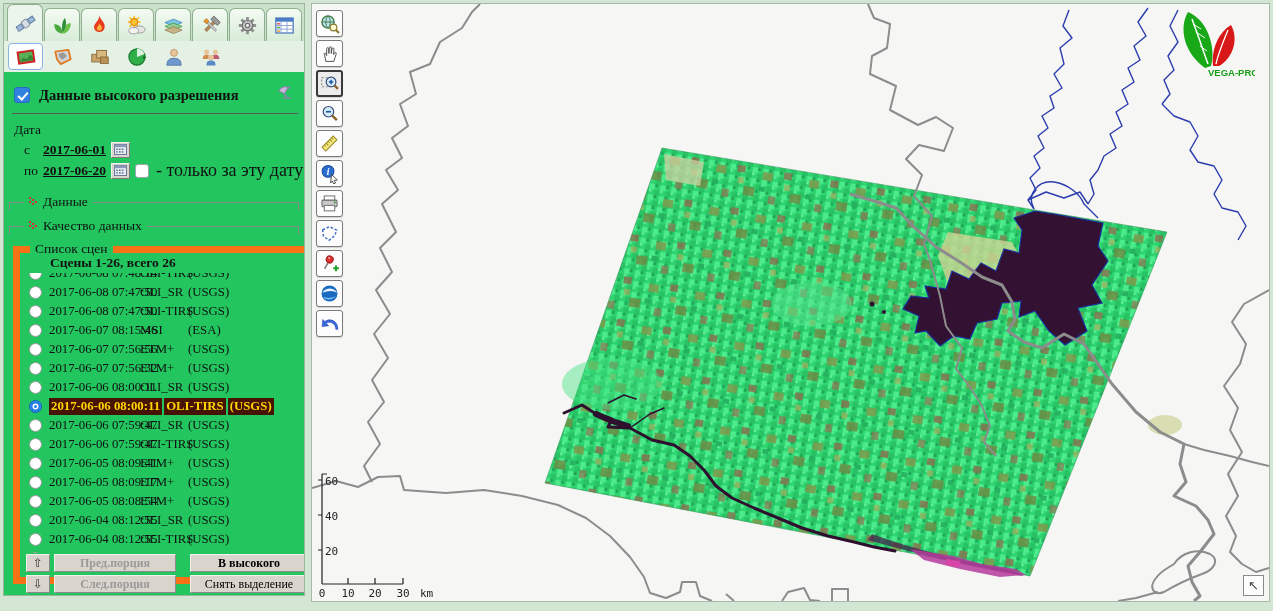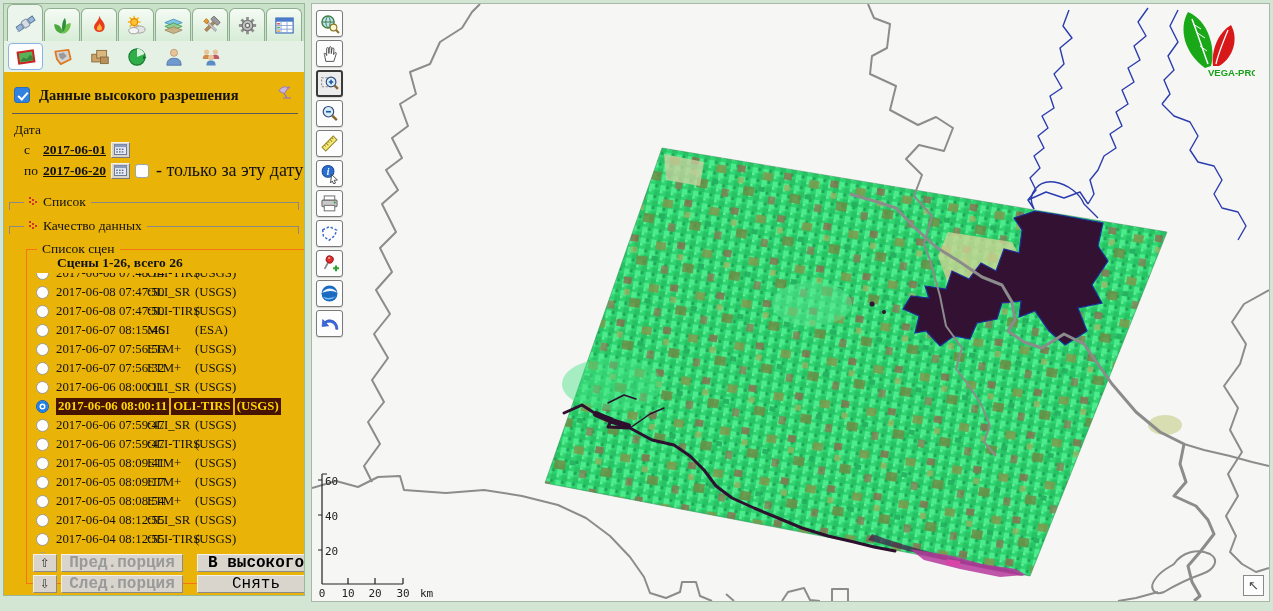--- a/index.html
+++ b/index.html
@@ -9,21 +9,21 @@
   
   .sidebar{position:absolute;left:3px;top:3px;width:302px;height:593px;display:flex;flex-direction:column;}
   .tabbar{height:38px;background:#c9e2c9;border:1px solid #9ab79a;border-bottom:none;display:flex;align-items:flex-end;padding-left:3px;}
   .tab{width:36px;height:33px;border:1px solid #8fae8f;border-bottom:none;border-radius:6px 6px 0 0;background:linear-gradient(#f4fbf4,#d7ecd7);display:flex;align-items:center;justify-content:center;margin-right:1px;cursor:pointer;}
   .tab.active{background:#ecf5ec;height:37px;}
   .ticon svg{width:23px;height:23px;display:block;}
   .toolrow{height:31px;background:#e4f1e4;border-left:1px solid #9ab79a;border-right:1px solid #9ab79a;display:flex;align-items:center;padding:2px 0 2px 4px;gap:2px;}
   .toolbtn{width:35px;height:27px;display:flex;align-items:center;justify-content:center;border:1px solid transparent;border-radius:4px;background:transparent;cursor:pointer;}
   .toolbtn.active{border:1px solid #8ab4e4;background:#fbfdff;}
   .toolbtn svg{width:24px;height:22px;display:block;}
-  .panel{flex:1;background:#eab308;border:1px solid #9ab79a;border-top:none;padding-top:8px;overflow:hidden;position:relative;}
+  .panel{flex:1;background:#22c55e;border:1px solid #9ab79a;border-top:none;padding-top:8px;overflow:hidden;position:relative;}
 
   .hr-row{display:flex;align-items:center;gap:9px;margin:0 6px 0 8px;padding:5px 2px 8px 2px;border-bottom:1px solid #5a5a5a;}
   .hr-label{font-weight:bold;font-size:14.5px;}
   .dish{margin-left:auto;margin-right:4px;}
   .cb{width:16px;height:16px;border:1px solid #9aa6b0;border-radius:3px;background:#fff;display:inline-block;position:relative;flex:none;cursor:pointer;}
   .cb.checked{background:#2f82e0;border-color:#2a6ac0;}
   .cb.checked::after{content:"";position:absolute;left:3px;top:4px;width:8px;height:4px;border-left:2px solid #fff;border-bottom:2px solid #fff;transform:rotate(-48deg);}
   .cb.small{width:14px;height:14px;}
 
   .date-block{margin:8px 0 0 10px;font-size:13.5px;}
@@ -31,38 +31,38 @@
   .date-lbl{display:inline-block;min-width:14px;}
   .datelink{font-weight:bold;text-decoration:underline;color:#111;cursor:pointer;}
   .calbtn{width:19px;height:16px;padding:0;border:1px solid #8a8a8a;border-color:#f0f0f0 #7a7a7a #7a7a7a #f0f0f0;background:#d9d5cd;cursor:pointer;display:flex;align-items:center;justify-content:center;}
   .only-label{font-size:18px;margin-left:2px;}
 
   fieldset.collapsed{margin:14px 5px 0 5px;height:10px;border:1px solid #8a8a8a;border-bottom:none;padding:0 6px;}
   fieldset.collapsed + fieldset.collapsed{margin-top:8px;}
   fieldset.collapsed legend{font-size:13.5px;padding:0 5px;margin-left:8px;display:flex;align-items:center;gap:6px;}
   .reddots{display:inline-block;line-height:0;}
 
-  fieldset.scenes{margin:7px 5px 0 22px;border:1px solid #f97316;padding:0;height:343px;}
+  fieldset.scenes{margin:7px 5px 0 9px;border:7px solid #f97316;padding:0;height:343px;}
   fieldset.scenes legend{font-size:13.5px;padding:0 5px;margin-left:10px;}
   .count{font-weight:bold;font-size:13.5px;text-align:left;padding-left:30px;margin-top:-2px;}
   .list{height:280px;overflow:hidden;margin-top:2px;}
   .srow{height:19px;display:flex;align-items:center;font-size:12.8px;cursor:pointer;}
   .srow.ptop{margin-top:-9px;}
   .radio{width:13px;height:13px;border-radius:50%;border:1px solid #9a9a9a;background:#fff;margin:0 7px 0 9px;flex:none;}
   .radio.on{background:#1f7fe8;border-color:#1060c0;box-shadow:inset 0 0 0 2.5px #1f7fe8, inset 0 0 0 4px #fff;}
   .c{white-space:nowrap;}
   .c.d{width:91px;}
   .c.s{width:48px;}
   .c.a{width:52px;}
   .srow.sel .c{background:#451300;color:#ffd400;font-weight:bold;padding:1px 2px;margin-right:2px;width:auto;}
   .srow.sel .c.d{width:auto;}
 
   .btns{margin:1px 0 0 6px;}
   .btnrow{display:flex;align-items:center;gap:4px;margin-bottom:3px;}
-  .abtn,.wbtn{height:18px;border:1px solid;border-color:#f3f1ec #8a8a8a #8a8a8a #f3f1ec;background:#d9d5cd;font-family:Liberation Mono, monospace;font-size:16px;padding:0;cursor:pointer;line-height:1;}
+  .abtn,.wbtn{height:18px;border:1px solid;border-color:#f3f1ec #8a8a8a #8a8a8a #f3f1ec;background:#d9d5cd;font-family:Liberation Serif, serif;font-size:12px;padding:0;cursor:pointer;line-height:1;}
   .abtn{width:24px;font-family:"DejaVu Sans",sans-serif;color:#333;font-size:12px;}
   .wbtn{width:122px;font-weight:bold;}
   .wbtn.disabled{color:#9a9a9a;}
   .wbtn.cart{width:118px;margin-left:10px;color:#000;}
   .wbtn.clear{width:118px;margin-left:10px;font-weight:normal;color:#000;}
 
   
   .map{position:absolute;left:311px;top:3px;width:959px;height:599px;background:#f6f6f5;border:1px solid #a8b8a8;}
   .map svg.geo{position:absolute;left:0;top:0;}
   .map-toolbar{position:absolute;left:4px;top:6px;display:flex;flex-direction:column;gap:3px;}
@@ -285,21 +285,21 @@
         <legend>
             <span class="reddots"><svg width="8" height="10" viewBox="0 0 8 10">
                 <g fill="#d03030">
                   <rect x="0" y="0" width="2" height="2"></rect>
                   <rect x="3" y="2" width="2" height="2"></rect>
                   <rect x="0" y="4" width="2" height="2"></rect>
                   <rect x="3" y="6" width="2" height="2"></rect>
                   <rect x="6" y="4" width="2" height="2"></rect>
                 </g>
               </svg></span>
-            <span>Список</span>
+            <span>Данные</span>
           </legend>
       </fieldset>
 
       <fieldset class="collapsed">
         <legend>
             <span class="reddots"><svg width="8" height="10" viewBox="0 0 8 10">
                 <g fill="#d03030">
                   <rect x="0" y="0" width="2" height="2"></rect>
                   <rect x="3" y="2" width="2" height="2"></rect>
                   <rect x="0" y="4" width="2" height="2"></rect>

